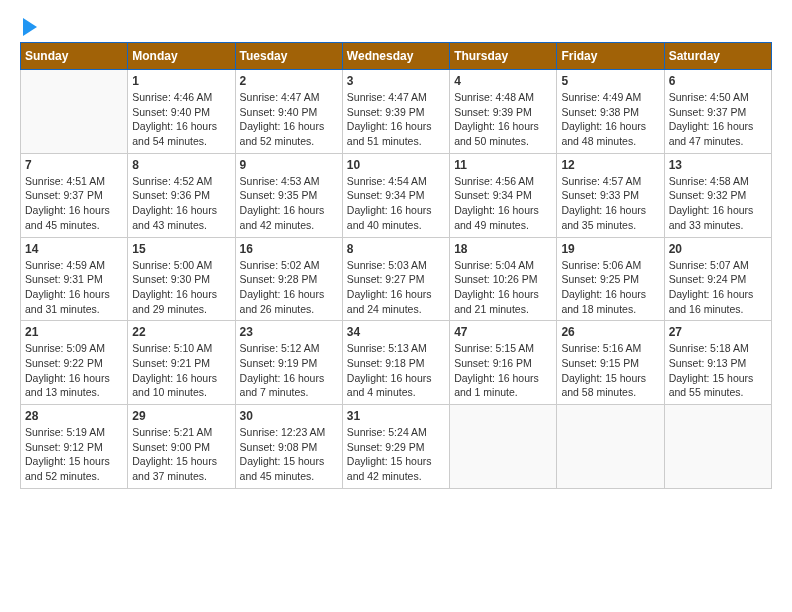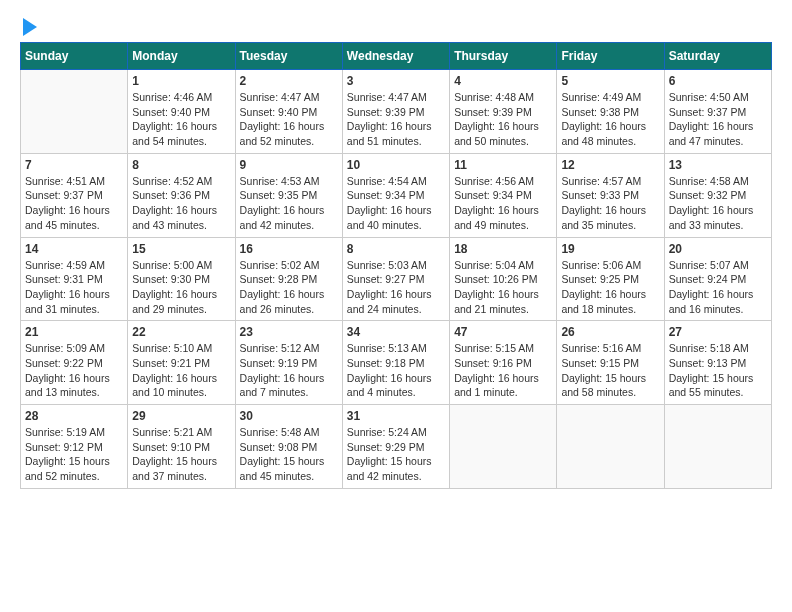--- a/index.html
+++ b/index.html
@@ -27,21 +27,21 @@
     .location {
       font-size: 16px;
       color: #333;
     }
     .calendar {
       width: 100%;
       border-collapse: collapse;
       font-size: 11px;
     }
     .calendar th {
-      background-color: #0f766e;
+      background-color: #a16207;
       color: #fff;
       padding: 6px 4px;
       text-align: left;
       font-size: 12px;
       font-weight: bold;
       border: 1px solid #1565C0;
     }
     .calendar td {
       border: 1px solid #ccc;
       vertical-align: top;
@@ -327,27 +327,27 @@
         <td>
           <span class="day-number">28</span>
           <div class="cell-text">Sunrise: 5:19 AM</div>
           <div class="cell-text">Sunset: 9:12 PM</div>
           <div class="cell-text">Daylight: 15 hours</div>
           <div class="cell-text">and 52 minutes.</div>
         </td>
         <td>
           <span class="day-number">29</span>
           <div class="cell-text">Sunrise: 5:21 AM</div>
-          <div class="cell-text">Sunset: 9:10 PM</div>
+          <div class="cell-text">Sunset: 9:00 PM</div>
           <div class="cell-text">Daylight: 15 hours</div>
           <div class="cell-text">and 37 minutes.</div>
         </td>
         <td>
           <span class="day-number">30</span>
-          <div class="cell-text">Sunrise: 5:48 AM</div>
+          <div class="cell-text">Sunrise: 12:23 AM</div>
           <div class="cell-text">Sunset: 9:08 PM</div>
           <div class="cell-text">Daylight: 15 hours</div>
           <div class="cell-text">and 45 minutes.</div>
         </td>
         <td>
           <span class="day-number">31</span>
           <div class="cell-text">Sunrise: 5:24 AM</div>
           <div class="cell-text">Sunset: 9:29 PM</div>
           <div class="cell-text">Daylight: 15 hours</div>
           <div class="cell-text">and 42 minutes.</div>

